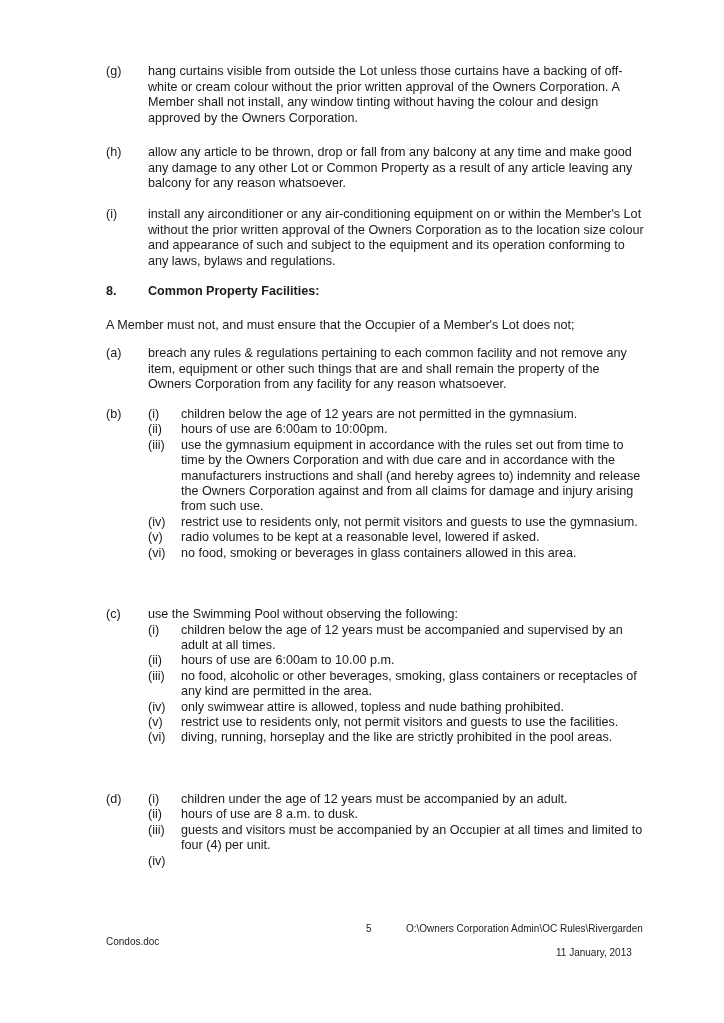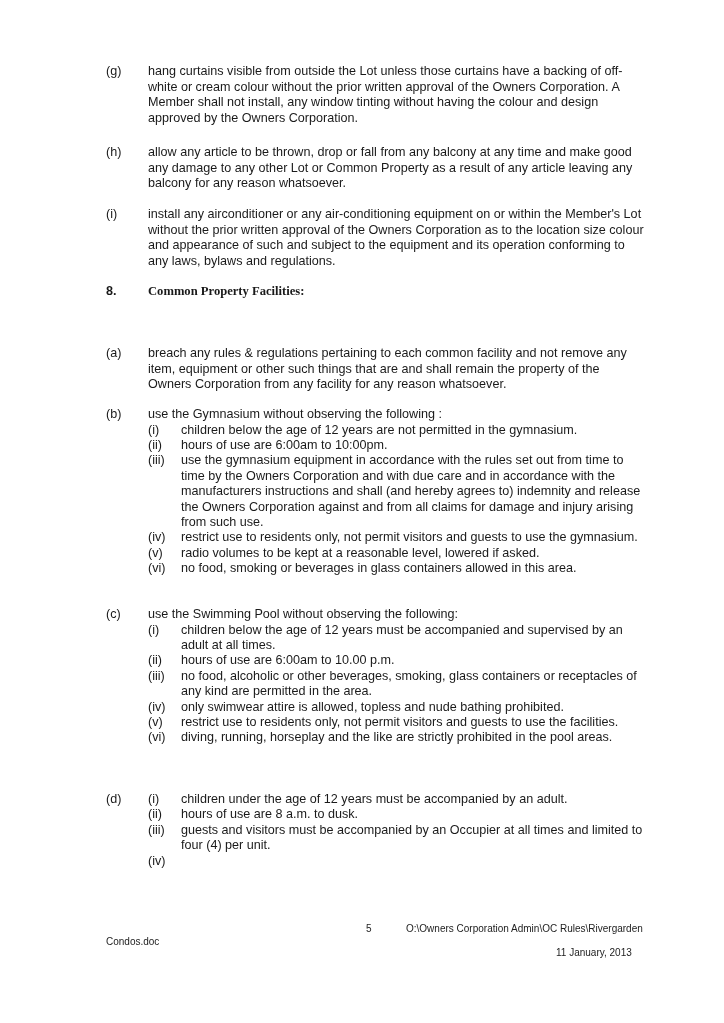--- a/index.html
+++ b/index.html
@@ -7,21 +7,21 @@
          font-family: "Liberation Sans", sans-serif; color: #1a1a1a; font-size: 12.6px; }
   .page { position: absolute; left: 0; top: 0; width: 724px; height: 1023px; }
   .clause { position: absolute; left: 106px; width: 540px; line-height: 15.6px; }
   .clause .lbl { position: absolute; left: 0; top: 0; }
   .clause .txt { margin-left: 42px; }
   .sub { position: relative; margin-left: 42px; line-height: 15.4px; }
   .sub .slbl { position: absolute; left: 0; top: 0; }
   .sub .stxt { margin-left: 33px; }
   .heading { position: absolute; left: 106px; top: 284px; font-weight: bold; }
   .heading .num { position: absolute; left: 0; }
-  .heading .htxt { position: absolute; left: 42px; white-space: nowrap; font-family: Liberation Serif, serif; }
+  .heading .htxt { position: absolute; left: 42px; white-space: nowrap; }
   .intro { position: absolute; left: 106px; top: 318px; white-space: nowrap; }
   .footer { position: absolute; font-size: 10px; color: #222; white-space: nowrap; }
 </style>
 </head>
 <body>
 
 <div class="page">
 
   <div class="clause" style="top:64px;">
     <span class="lbl">(g)</span>
@@ -34,29 +34,29 @@
   <div class="clause" style="top:207px;">
     <span class="lbl">(i)</span>
     <div class="txt">install any airconditioner or any air-conditioning equipment on or within the Member's Lot without the prior written approval of the Owners Corporation as to the location size colour and appearance of such and subject to the equipment and its operation conforming to any laws, bylaws and regulations.</div>
   </div>
 
   <div class="heading">
     <span class="num">8.</span>
     <span class="htxt">Common Property Facilities:</span>
   </div>
 
+  <div class="intro">A Member must not, and must ensure that the Occupier of a Member's Lot does not;</div>
 
   <div class="clause" style="top:346px;">
     <span class="lbl">(a)</span>
     <div class="txt">breach any rules &amp; regulations pertaining to each common facility and not remove any item, equipment or other such things that are and shall remain the property of the Owners Corporation from any facility for any reason whatsoever.</div>
   </div>
 
   <div class="clause" style="top:407px;">
     <span class="lbl">(b)</span>
-    <div class="txt">use the Gymnasium without observing the following :</div>
     <div class="sub">
         <span class="slbl">(i)</span>
         <div class="stxt">children below the age of 12 years are not permitted in the gymnasium.</div>
       </div>
     <div class="sub">
         <span class="slbl">(ii)</span>
         <div class="stxt">hours of use are 6:00am to 10:00pm.</div>
       </div>
     <div class="sub">
         <span class="slbl">(iii)</span>

